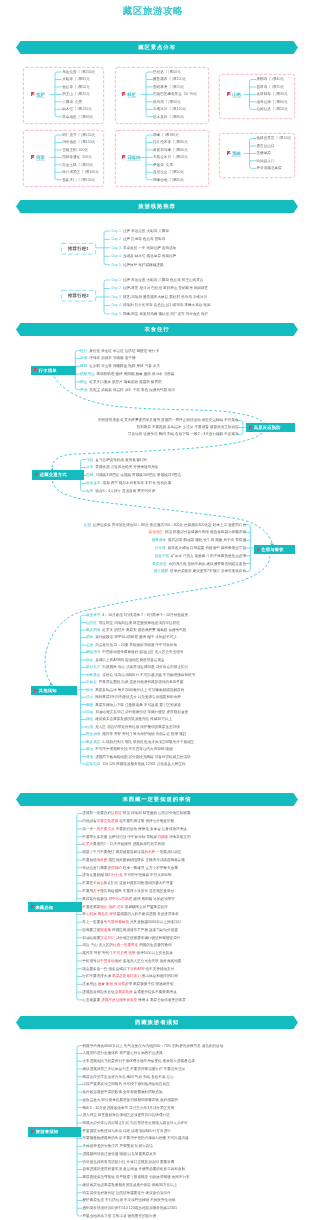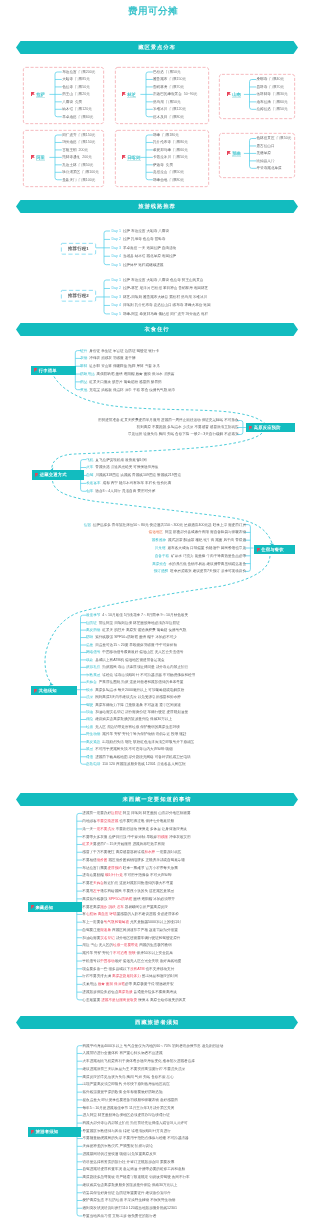--- a/index.html
+++ b/index.html
@@ -42,21 +42,21 @@
   .cat{color:#2FB9C9;}
   .cat2{color:#E8734A;}
   .hi{color:#E8455B;}
   .dayk{color:#4CC4E4;}
   svg.ov{position:absolute;left:0;top:0;width:300px;height:1220px;overflow:visible;
       pointer-events:none;}
 </style>
 </head>
 <body>
 
-<div id="page-title">费用可分摊</div>
+<div id="page-title">藏区旅游攻略</div>
 <div class="banner" style="top:41px">
     <div class="shape"></div>
     <div class="txt">藏区景点分布</div>
   </div>
 <div class="banner" style="top:200px">
     <div class="shape"></div>
     <div class="txt">旅游线路推荐</div>
   </div>
 <div class="banner" style="top:323px">
     <div class="shape"></div>

